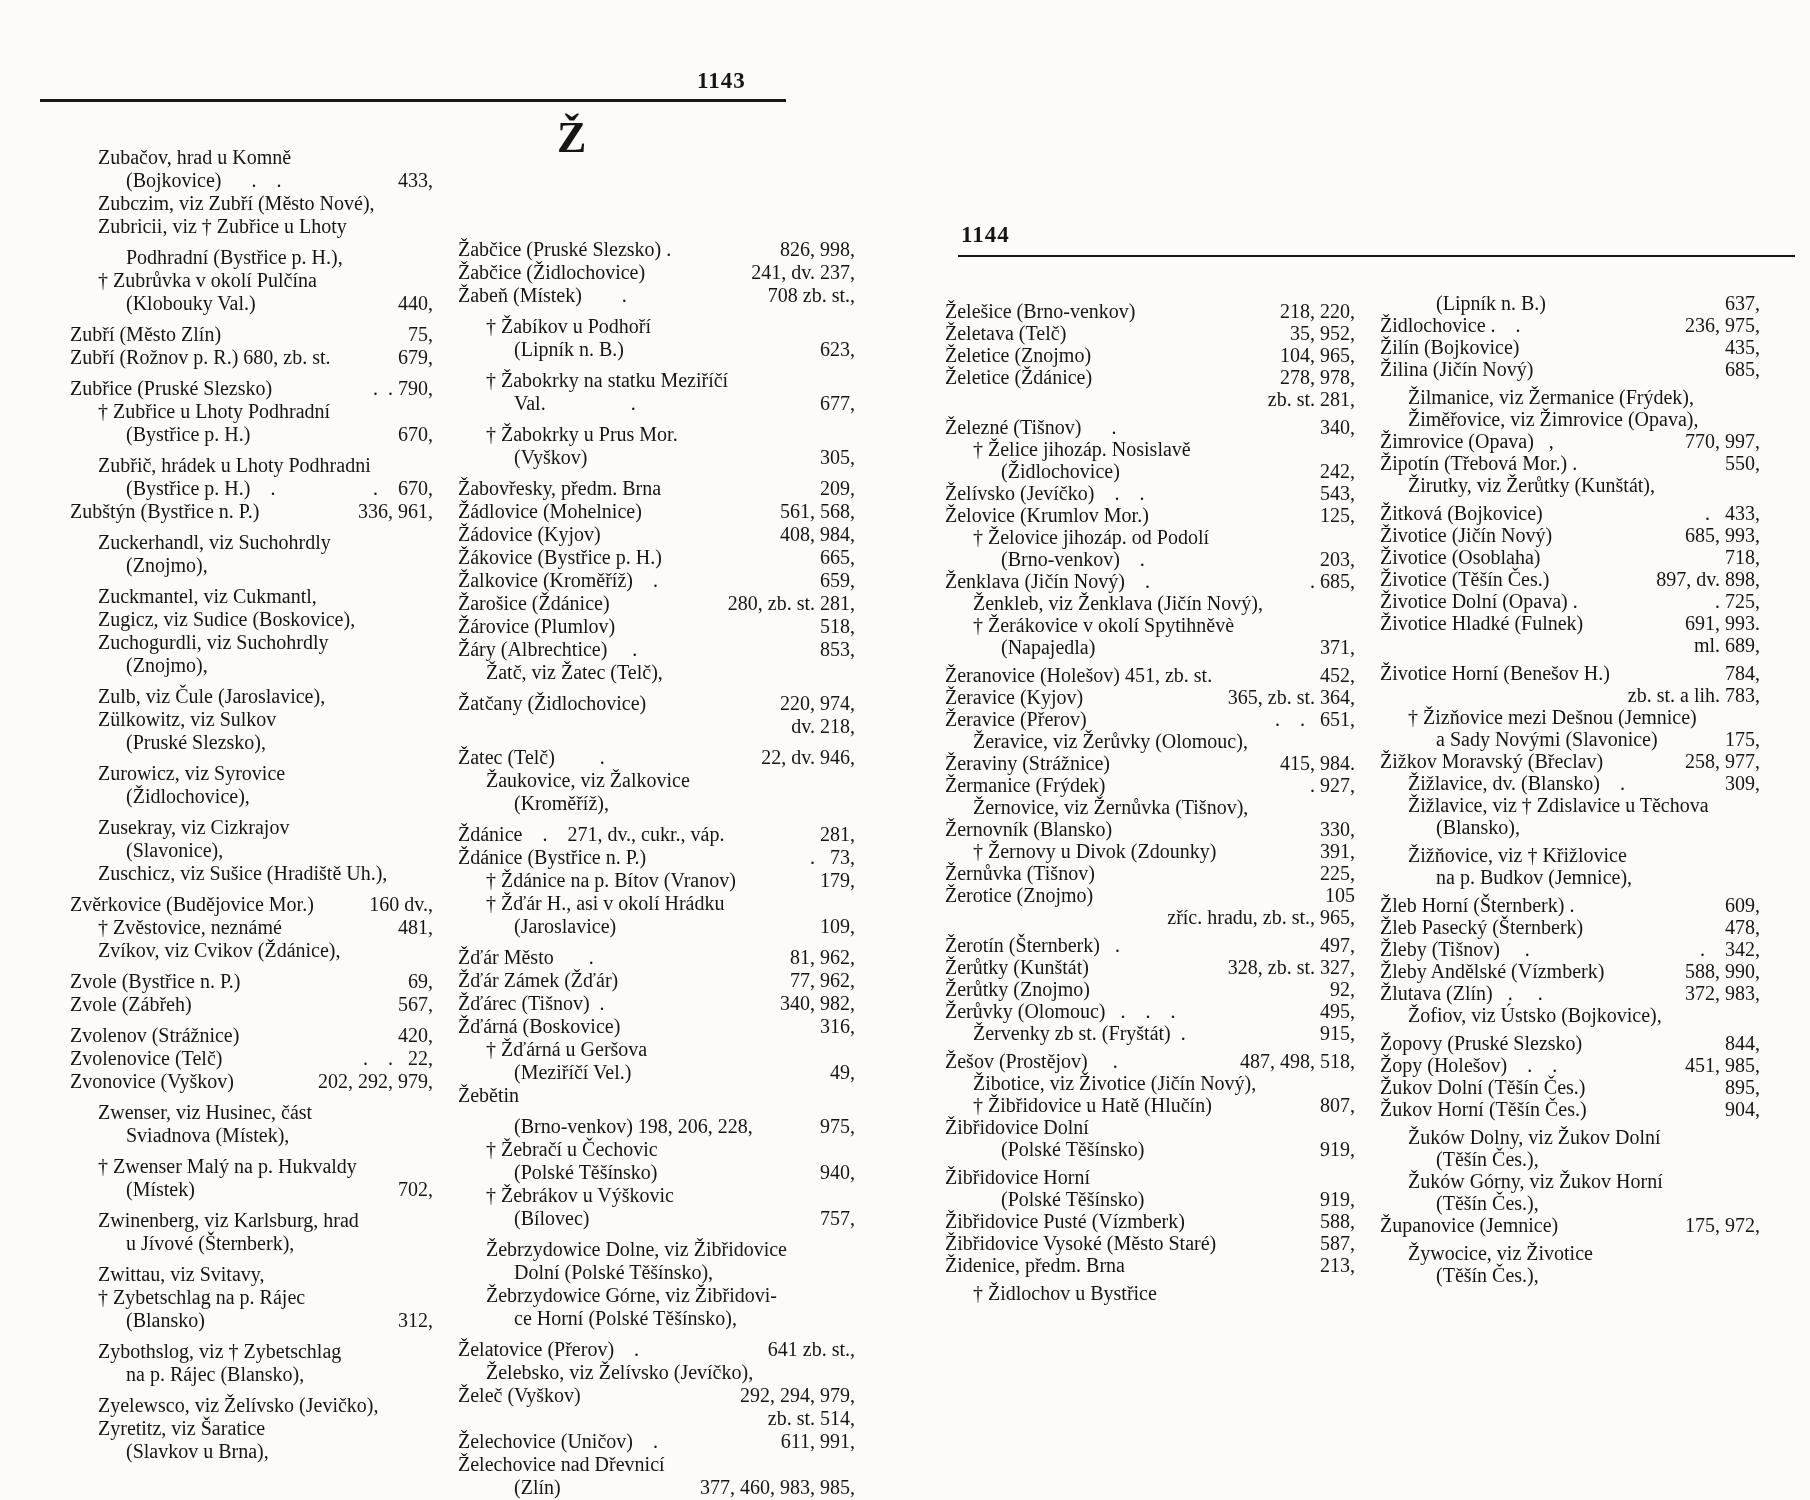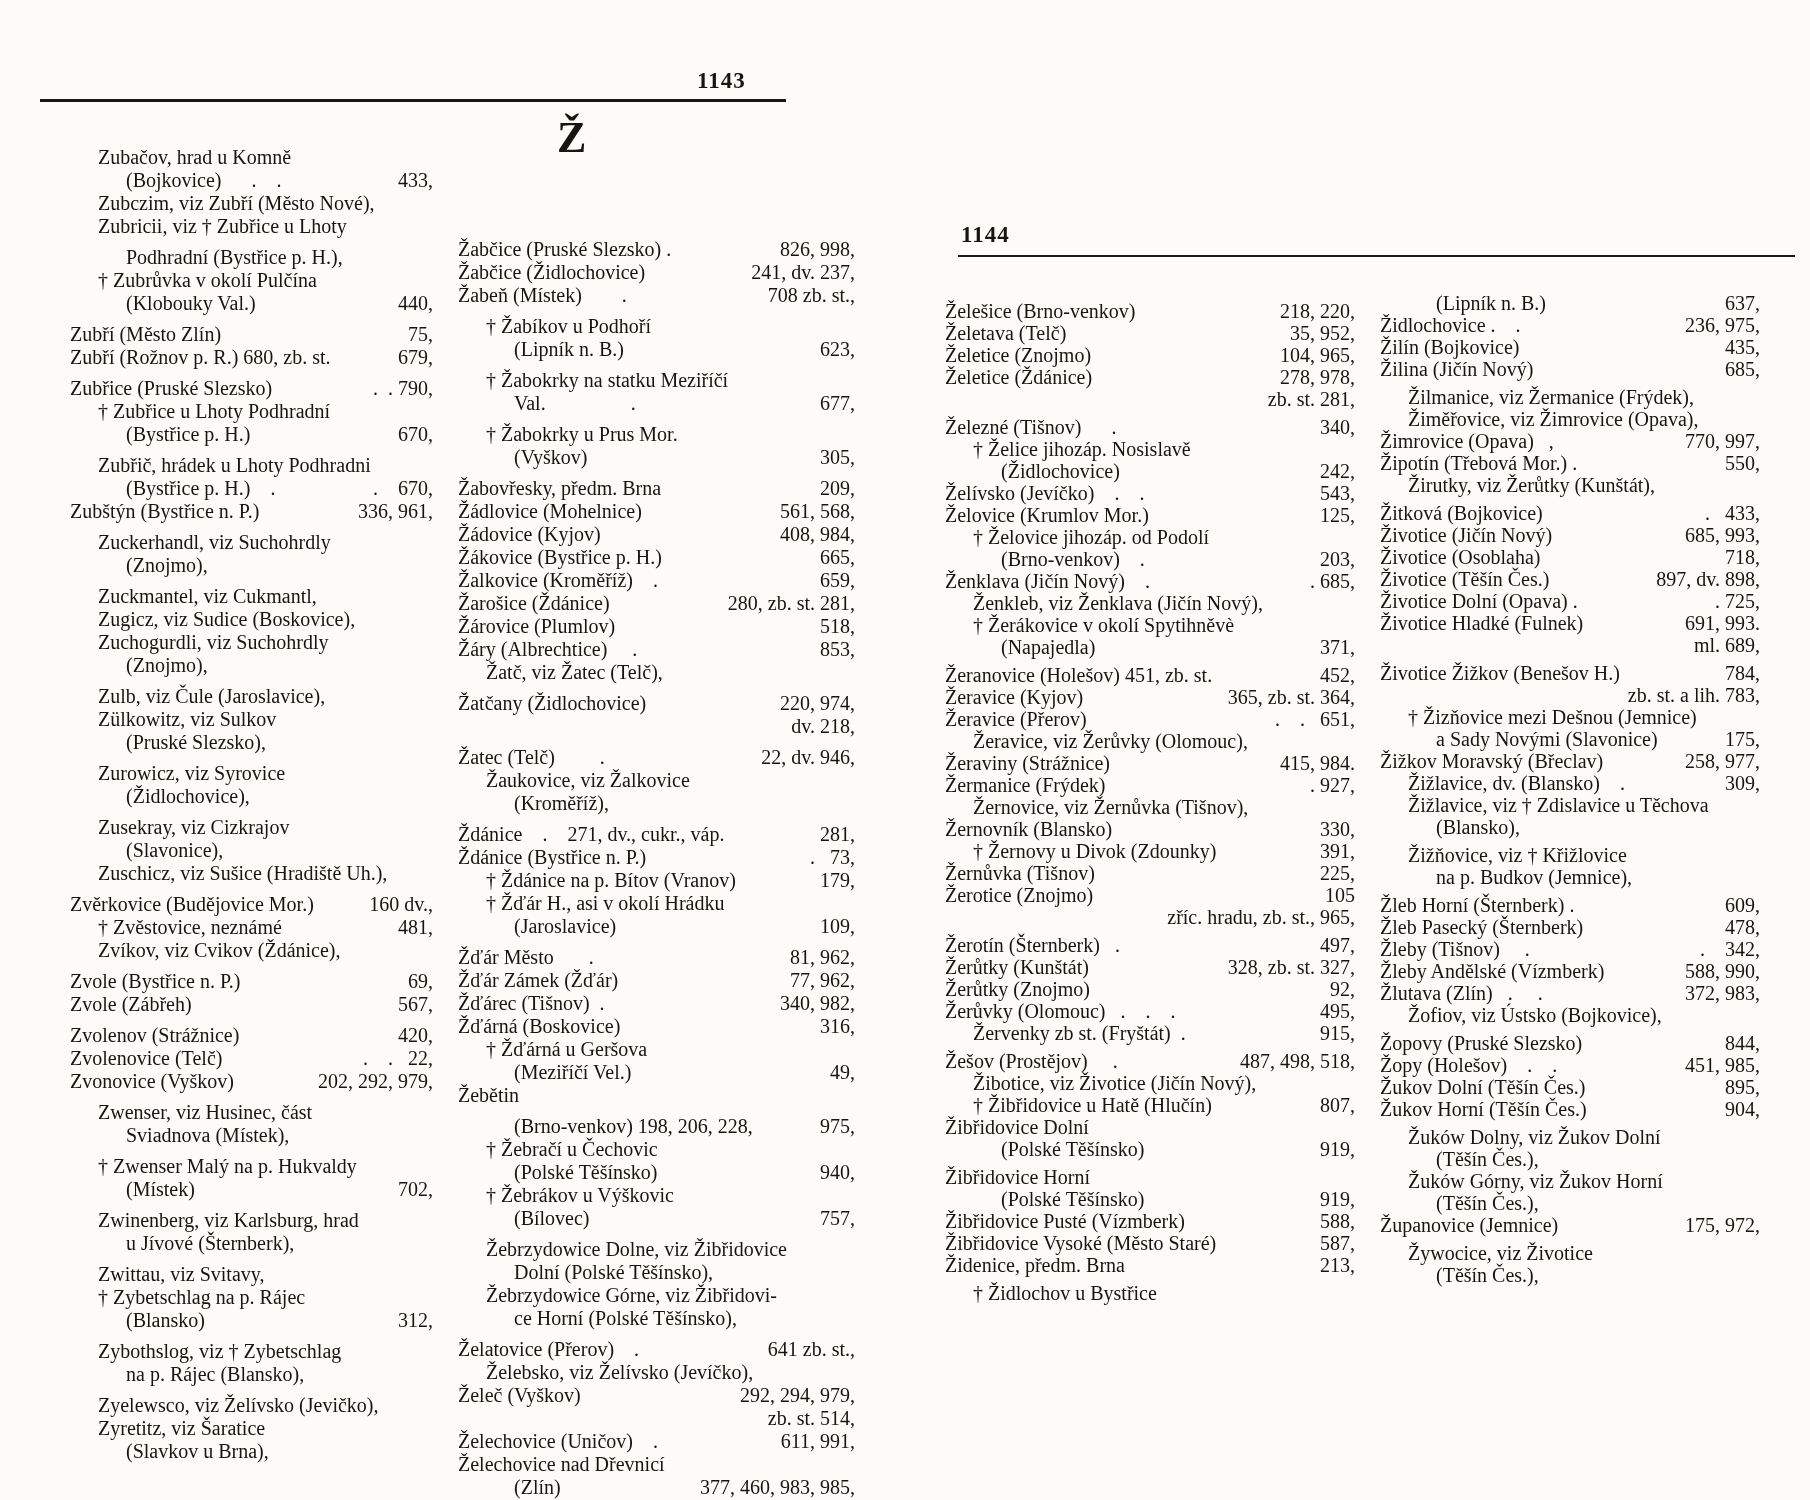--- a/index.html
+++ b/index.html
@@ -196,21 +196,21 @@
     <div class="line i0"><span class="t">Žimrovice (Opava)   ,</span><span class="n">770, 997,</span></div>
     <div class="line i0"><span class="t">Žipotín (Třebová Mor.) .</span><span class="n">550,</span></div>
     <div class="line i1"><span class="t">Žirutky, viz Žerůtky (Kunštát),</span></div>
     <div class="line i0 gap"><span class="t">Žitková (Bojkovice)</span><span class="n">.   433,</span></div>
     <div class="line i0"><span class="t">Životice (Jičín Nový)</span><span class="n">685, 993,</span></div>
     <div class="line i0"><span class="t">Životice (Osoblaha)</span><span class="n">718,</span></div>
     <div class="line i0"><span class="t">Životice (Těšín Čes.)</span><span class="n">897, dv. 898,</span></div>
     <div class="line i0"><span class="t">Životice Dolní (Opava) .</span><span class="n">. 725,</span></div>
     <div class="line i0"><span class="t">Životice Hladké (Fulnek)</span><span class="n">691, 993.</span></div>
     <div class="line i0"><span class="t"></span><span class="n">ml. 689,</span></div>
-    <div class="line i0 gap"><span class="t">Životice Žižkov (Benešov H.)</span><span class="n">784,</span></div>
+    <div class="line i0 gap"><span class="t">Životice Horní (Benešov H.)</span><span class="n">784,</span></div>
     <div class="line i0"><span class="t"></span><span class="n">zb. st. a lih. 783,</span></div>
     <div class="line i1"><span class="t">† Žizňovice mezi Dešnou (Jemnice)</span></div>
     <div class="line i2"><span class="t">a Sady Novými (Slavonice)</span><span class="n">175,</span></div>
     <div class="line i0"><span class="t">Žižkov Moravský (Břeclav)</span><span class="n">258, 977,</span></div>
     <div class="line i1"><span class="t">Žižlavice, dv. (Blansko)    .</span><span class="n">309,</span></div>
     <div class="line i1"><span class="t">Žižlavice, viz † Zdislavice u Těchova</span></div>
     <div class="line i2"><span class="t">(Blansko),</span></div>
     <div class="line i1 gap"><span class="t">Žižňovice, viz † Křižlovice</span></div>
     <div class="line i2"><span class="t">na p. Budkov (Jemnice),</span></div>
     <div class="line i0 gap"><span class="t">Žleb Horní (Šternberk) .</span><span class="n">609,</span></div>

